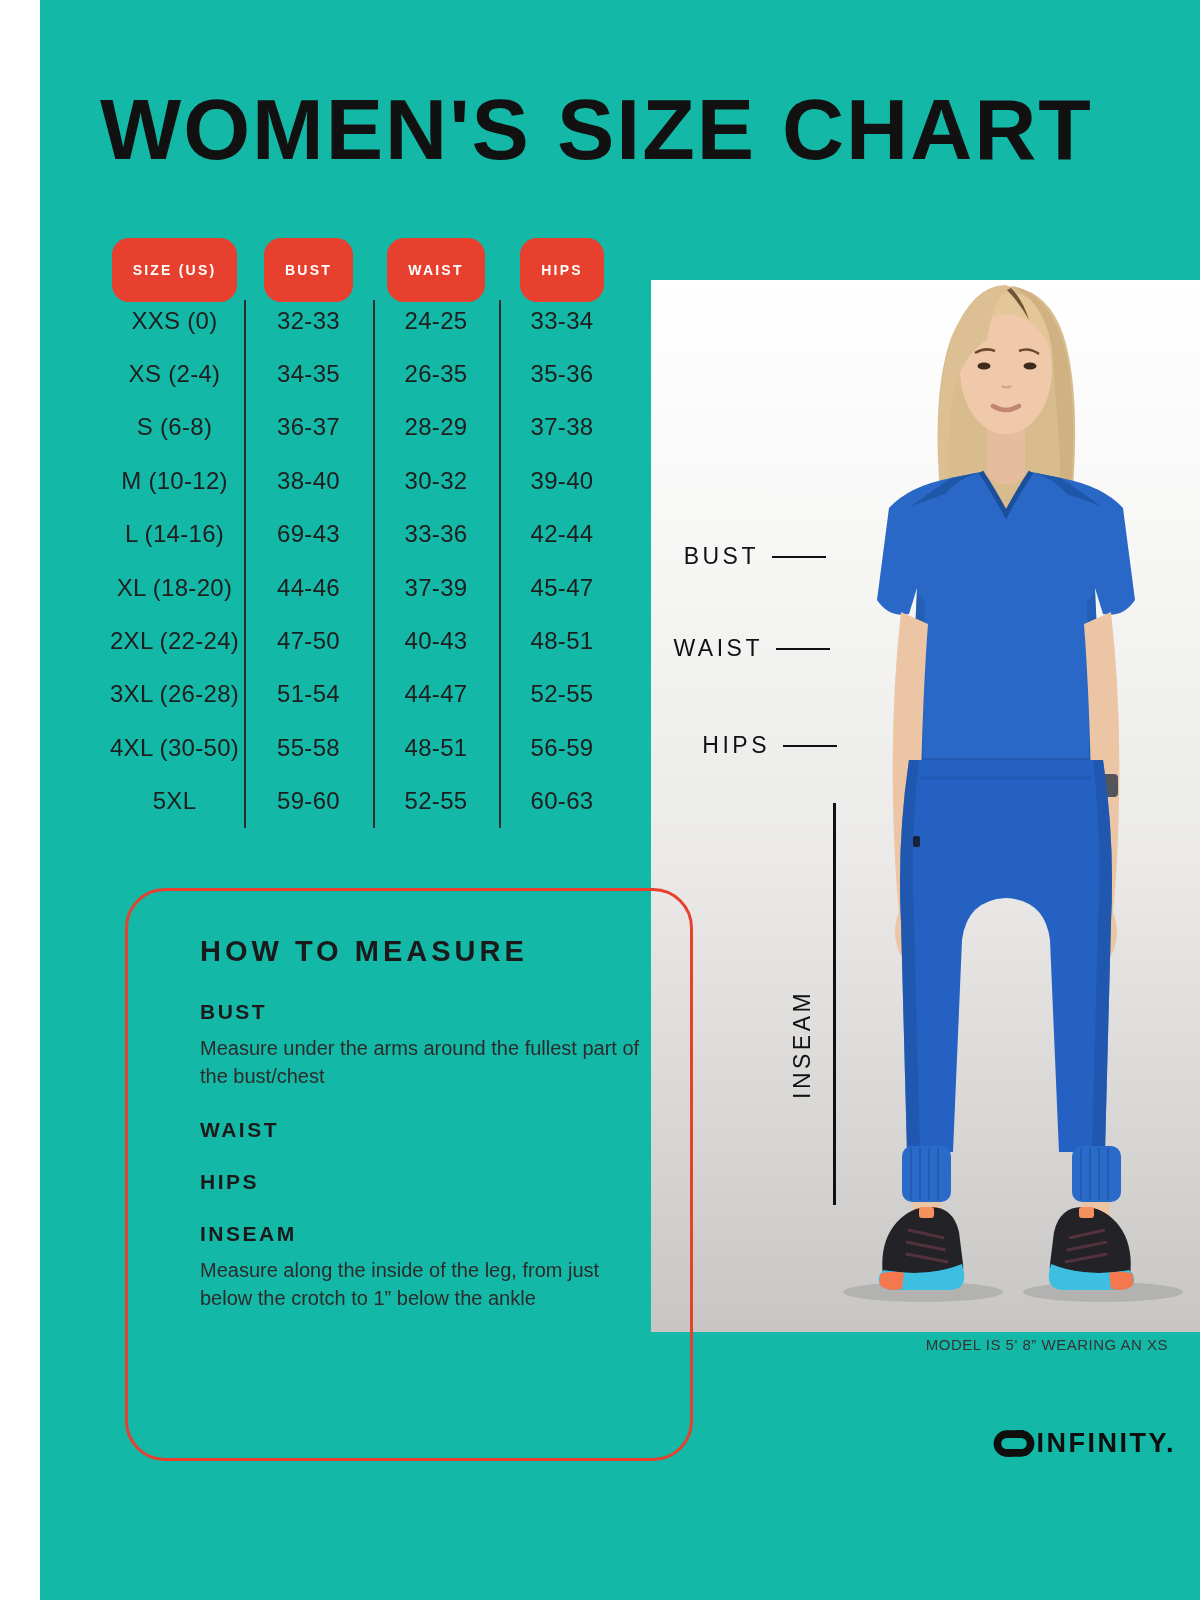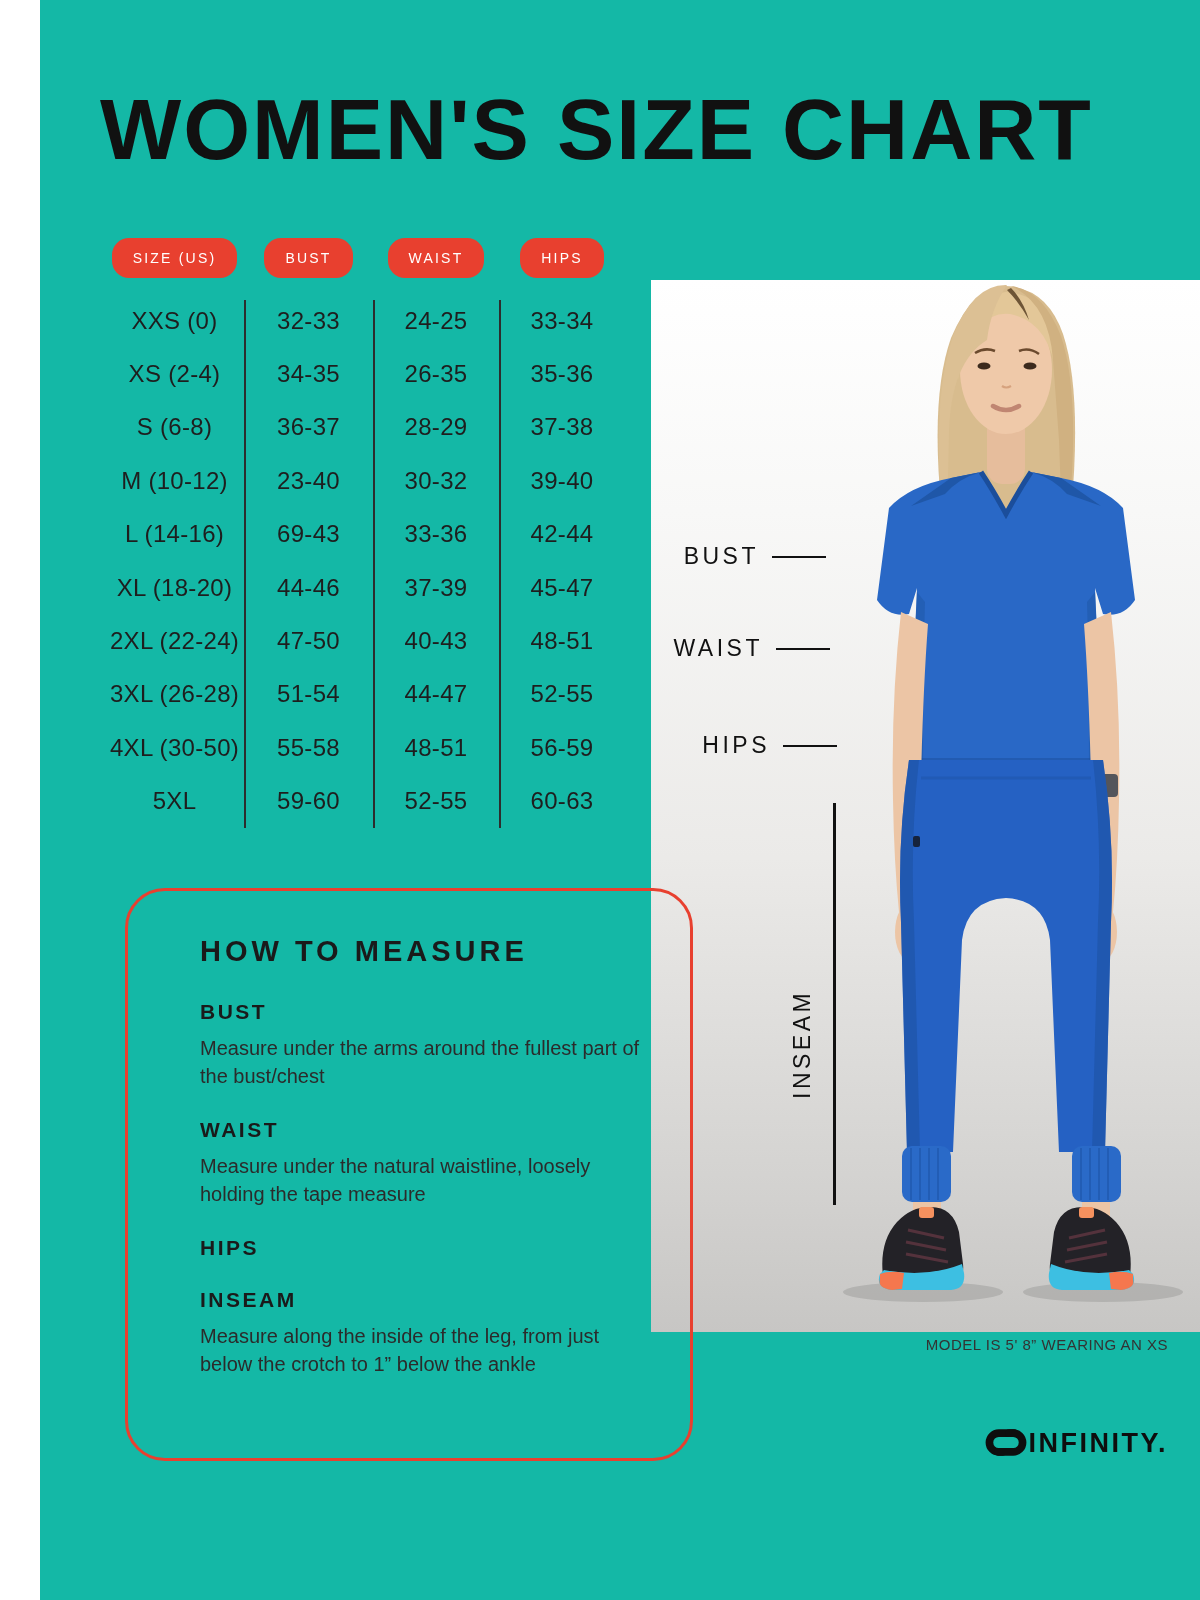--- a/index.html
+++ b/index.html
@@ -8,22 +8,22 @@
   .page { position:relative; width:1200px; height:1600px; background:#14b8a6; overflow:hidden;margin-left:40px; }
 
   
   .title { position:absolute; left:60px; top:80px; font-size:86px; font-weight:bold;
            letter-spacing:2px; color:#111; white-space:nowrap; }
 
   
   .pill-row { position:absolute; left:65px; top:238px; width:520px; display:grid;
               grid-template-columns:139px 129px 126px 126px; }
   .pill-cell { display:flex; justify-content:center; }
-  .pill { background:#E8402F; color:#fff; font-size:14px; font-weight:normal;
-          letter-spacing:2.2px; padding:12px 21px; border-radius:17px; white-space:nowrap; }
+  .pill { background:#E8402F; color:#fff; font-size:14px; font-weight:bold;
+          letter-spacing:2.2px; padding:24px 21px; border-radius:17px; white-space:nowrap; }
 
   
   .size-grid { position:absolute; left:65px; top:294px; width:520px; display:grid;
                grid-template-columns:139px 129px 126px 126px; grid-auto-rows:53.4px; }
   .cell { display:flex; align-items:center; justify-content:center; font-size:24px;
           color:#1e1e1e; letter-spacing:0.3px; }
   .divider { position:absolute; width:2px; height:528px; top:300px; background:#2d2d2d; }
   .div1 { left:204px; } .div2 { left:333px; } .div3 { left:459px; }
 
   
@@ -51,21 +51,21 @@
                  border:3px solid #E8402F; border-radius:40px; padding:44px 44px 0 72px;
                  background:transparent; z-index:3; }
   .measure-box h2 { font-size:29px; font-weight:bold; letter-spacing:4px;
                     color:#1a1a1a; margin-bottom:32px; }
   .m-section { margin-bottom:28px; max-width:455px; }
   .m-section .m-head { font-size:21px; font-weight:bold; letter-spacing:2.5px;
                        color:#1a1a1a; margin-bottom:11px; }
   .m-section .m-text { font-size:20px; line-height:1.38; color:#2b2b2b; }
 
   
-  .logo { position:absolute; top:1428px; right:72px; display:flex; gap:0; }
+  .logo { position:absolute; top:1428px; right:64px; display:flex; align-items:center; gap:0; }
   .logo-text { font-size:27px; font-weight:bold; letter-spacing:2.5px; color:#0e0e0e; }
 </style>
 </head>
 <body>
 
 <div class="page">
 
   <h1 class="title">WOMEN'S SIZE CHART</h1>
 
   <div class="photo">
@@ -173,21 +173,21 @@
     <div class="cell">34-35</div>
     <div class="cell">26-35</div>
     <div class="cell">35-36</div>
 
     <div class="cell">S (6-8)</div>
     <div class="cell">36-37</div>
     <div class="cell">28-29</div>
     <div class="cell">37-38</div>
 
     <div class="cell">M (10-12)</div>
-    <div class="cell">23-40</div>
+    <div class="cell">38-40</div>
     <div class="cell">30-32</div>
     <div class="cell">39-40</div>
 
     <div class="cell">L (14-16)</div>
     <div class="cell">69-43</div>
     <div class="cell">33-36</div>
     <div class="cell">42-44</div>
 
     <div class="cell">XL (18-20)</div>
     <div class="cell">44-46</div>
@@ -239,21 +239,20 @@
 
   <div class="measure-box">
     <h2>HOW TO MEASURE</h2>
 
     <div class="m-section">
       <div class="m-head">BUST</div>
       <div class="m-text">Measure under the arms around the fullest part of the bust/chest</div>
     </div>
     <div class="m-section">
       <div class="m-head">WAIST</div>
-      <div class="m-text">Measure under the natural waistline, loosely holding the tape measure</div>
     </div>
     <div class="m-section">
       <div class="m-head">HIPS</div>
     </div>
     <div class="m-section">
       <div class="m-head">INSEAM</div>
       <div class="m-text">Measure along the inside of the leg, from just below the crotch to 1” below the ankle</div>
     </div>
   </div>
 

